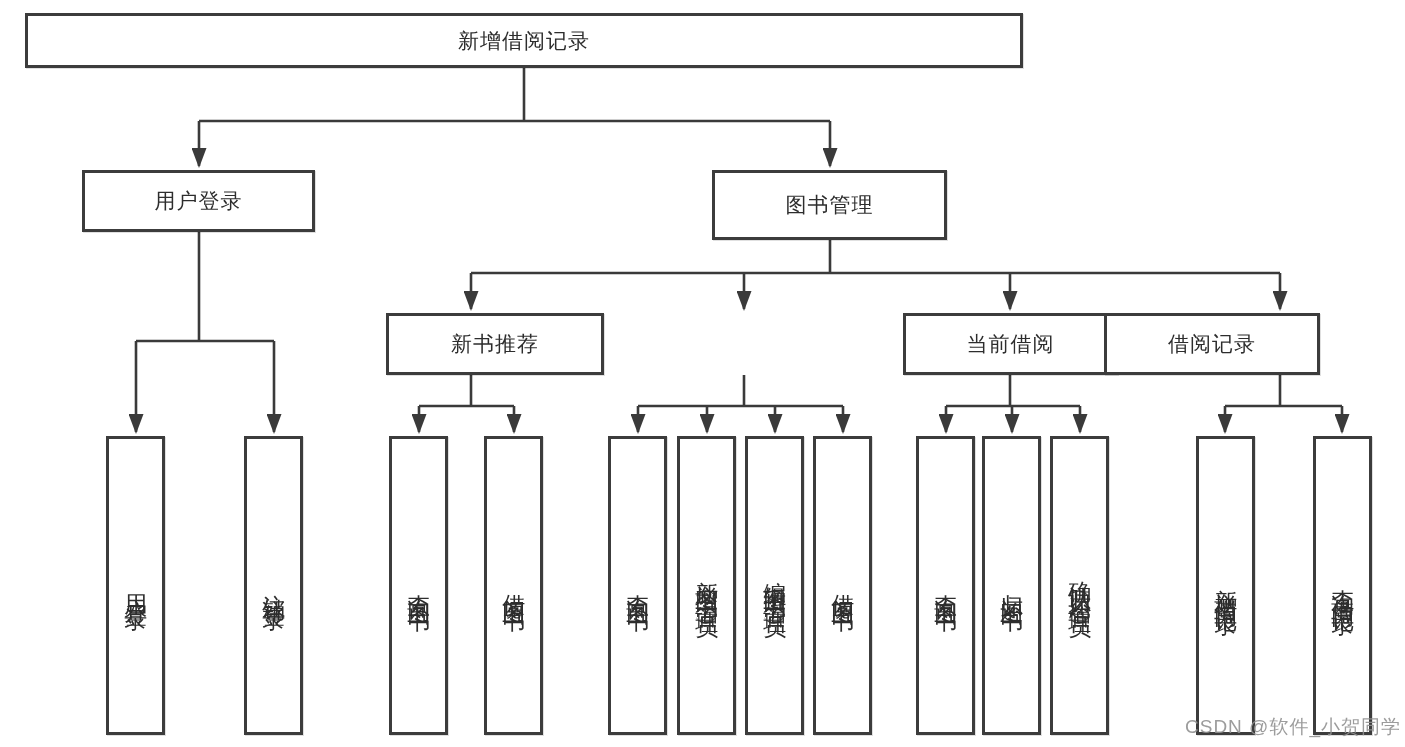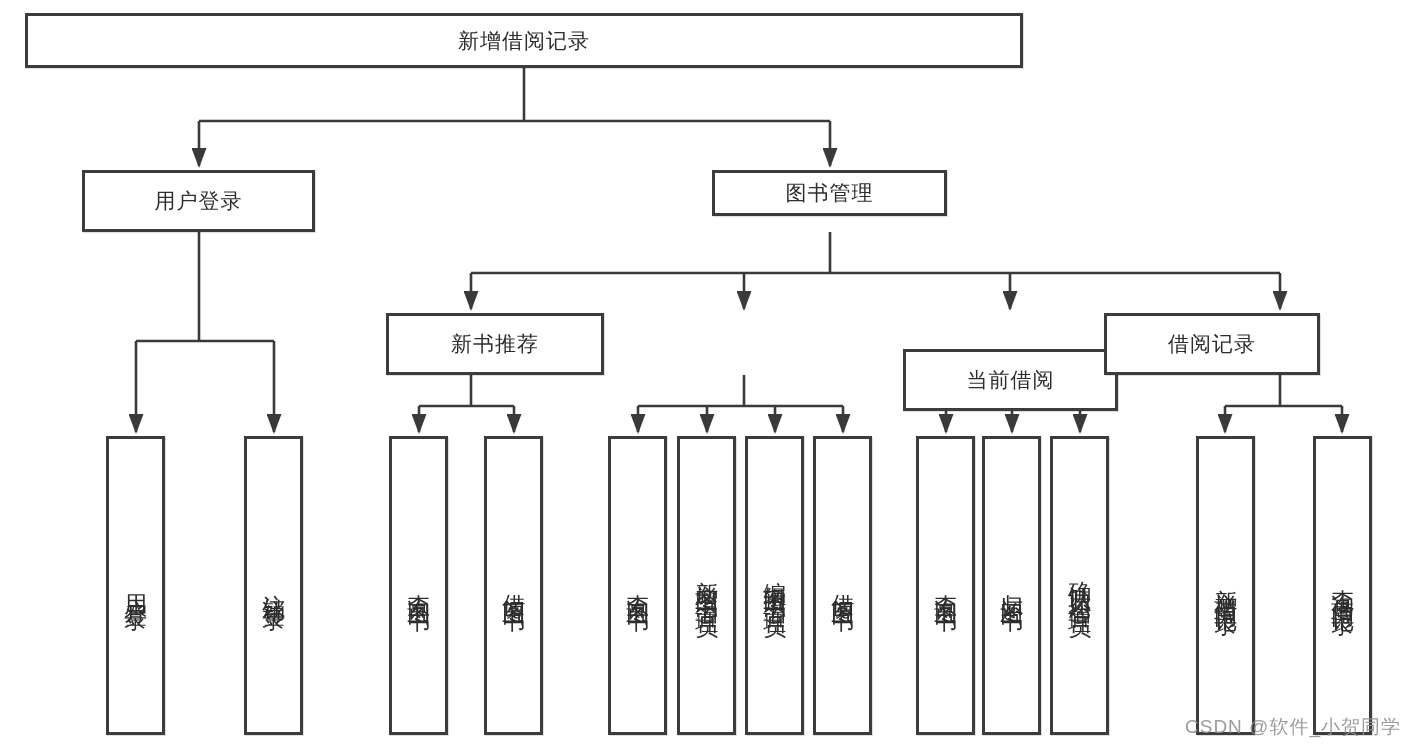--- a/index.html
+++ b/index.html
@@ -41,25 +41,25 @@
   .v-node {
     writing-mode: vertical-rl;
     font-size: 23px;
     letter-spacing: 5px;
     line-height: 1.1;
   }
   
   .n-root   { left: 25px;   top: 13px;  width: 998px; height: 55px; }
   
   .n-l2a    { left: 82px;   top: 170px; width: 233px; height: 62px; }
-  .n-l2b    { left: 712px;  top: 170px; width: 235px; height: 46px; }
+  .n-l2b    { left: 712px;  top: 170px; width: 235px; height: 70px; }
   
   .n-l3a    { left: 362px;  top: 313px; width: 218px; height: 62px; margin-left: 24px; }
   .n-l3b    { left: 636px;  top: 313px; width: 217px; height: 62px; }
-  .n-l3c    { left: 903px;  top: 313px; width: 215px; height: 62px; margin-top: 36px; }
+  .n-l3c    { left: 903px;  top: 313px; width: 215px; height: 62px; }
   .n-l3d    { left: 1104px; top: 313px; width: 216px; height: 62px; }
   
   .leaf     { top: 436px; width: 59px; height: 299px; }
   .n-u1 { left: 106px; }  .n-u2 { left: 244px; }
   .n-n1 { left: 389px; }  .n-n2 { left: 484px; }
   .n-b1 { left: 608px; }  .n-b2 { left: 677px; }
   .n-b3 { left: 745px; }  .n-b4 { left: 813px; }
   .n-c1 { left: 916px; }  .n-c2 { left: 982px; }
   .n-c3 { left: 1050px; }
   .n-r1 { left: 1196px; } .n-r2 { left: 1313px; }

